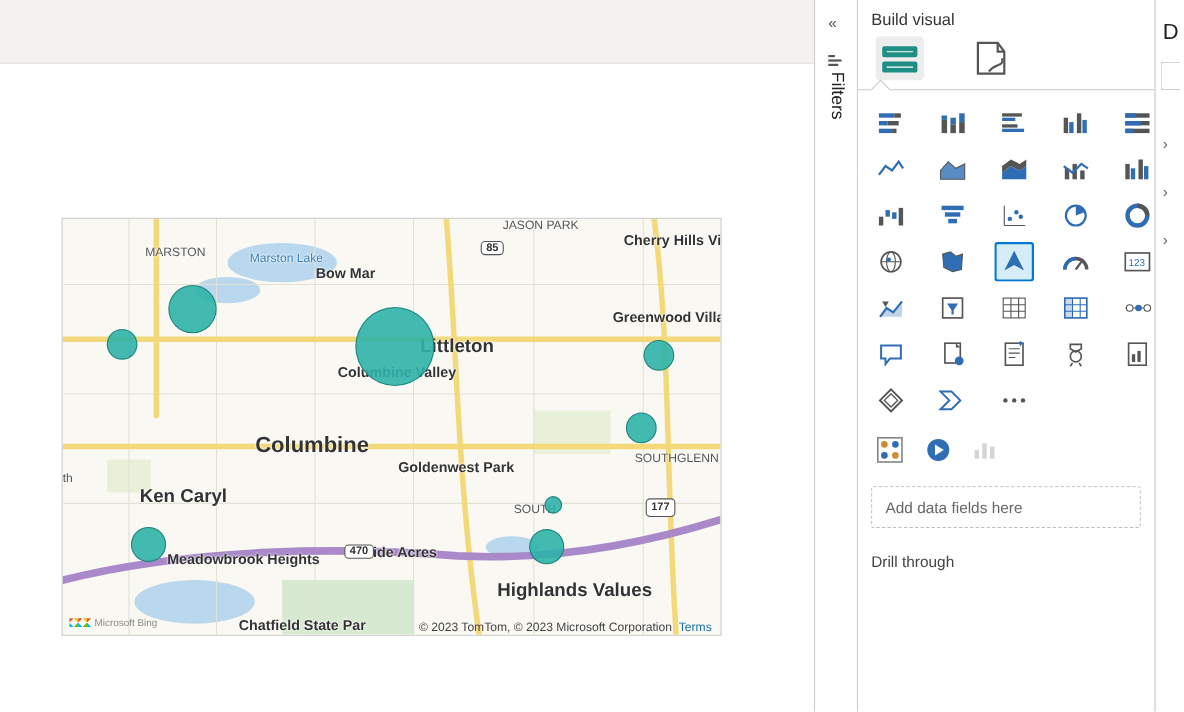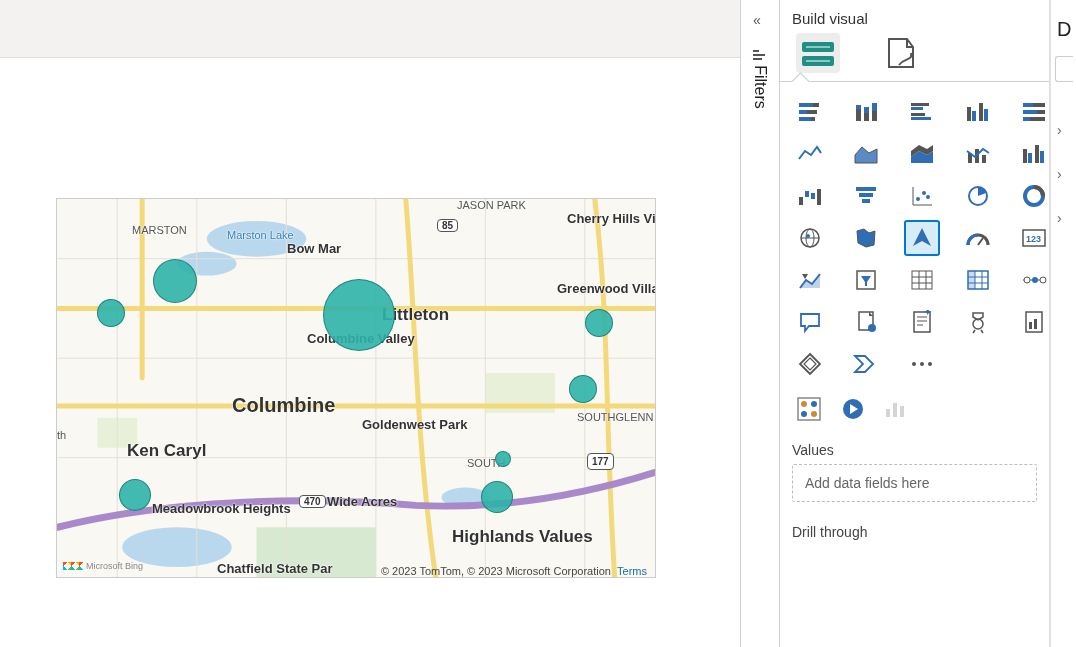--- a/index.html
+++ b/index.html
@@ -32,21 +32,21 @@
   .viz-header { display:flex; justify-content:space-between; align-items:center; margin-bottom:12px; }
   .viz-title { font-size:20px; color:#222; }
   .viz-expand { font-size:16px; color:#555; cursor:pointer; }
   .viz-subtitle { font-size:15px; color:#333; margin-bottom:6px; }
   .viz-tabs { display:flex; gap:40px; margin-bottom:8px; padding-left:4px; }
   .viz-tab { width:44px; height:40px; display:flex; align-items:center; justify-content:center; cursor:pointer; border-radius:4px; }
   .viz-tab.selected { background:#ededed; }
   .viz-divider { height:1px; background:#ccc; margin:2px -12px 12px -12px; position:relative; }
   .viz-divider::before { content:''; position:absolute; left:14px; top:-6px; width:12px; height:12px; background:#fff; border-left:1px solid #ccc; border-top:1px solid #ccc; transform:rotate(45deg); }
 
-  .viz-gallery { display:grid; grid-template-columns:repeat(6, 36px); gap:6px 20px; margin-bottom:10px;font-weight:bold; }
+  .viz-gallery { display:grid; grid-template-columns:repeat(6, 36px); gap:6px 20px; margin-bottom:10px; }
   .viz-item { width:36px; height:36px; display:flex; align-items:center; justify-content:center; cursor:pointer; border-radius:3px; }
   .viz-item.selected { background:#d6ecf7; box-shadow: inset 0 0 0 2px #0078d4; }
 
   .viz-extras { display:flex; gap:10px; margin-top:6px; margin-bottom:16px; align-items:center; }
   .viz-extras .viz-item { width:34px; height:34px; }
 
   .field-section { margin-top:6px; }
   .field-label { font-size:14px; color:#444; margin-bottom:6px; }
   .field-well { border:1px dashed #bdbdbd; border-radius:2px; padding:10px 12px; font-size:14px; color:#666; background:#fff; }
 
@@ -131,21 +131,21 @@
         <div class="bubble" style="left: 118px; top: 82px; width: 44px; height: 44px;"></div>
         <div class="bubble" style="left: 302px; top: 116px; width: 72px; height: 72px;"></div>
         <div class="bubble" style="left: 54px; top: 114px; width: 28px; height: 28px;"></div>
         <div class="bubble" style="left: 542px; top: 124px; width: 28px; height: 28px;"></div>
         <div class="bubble" style="left: 526px; top: 190px; width: 28px; height: 28px;"></div>
         <div class="bubble" style="left: 446px; top: 260px; width: 16px; height: 16px;"></div>
         <div class="bubble" style="left: 440px; top: 298px; width: 32px; height: 32px;"></div>
         <div class="bubble" style="left: 78px; top: 296px; width: 32px; height: 32px;"></div>
         <div style="position: absolute; left: 380px; top: 20px; background: rgb(255, 255, 255); border: 1.5px solid rgb(85, 85, 85); border-radius: 4px; padding: 0px 4px; font-size: 10px; font-weight: 600; color: rgb(51, 51, 51);">85</div>
         <div style="position: absolute; left: 530px; top: 254px; background: rgb(255, 255, 255); border: 1.5px solid rgb(85, 85, 85); border-radius: 4px; padding: 2px 4px; font-size: 10px; font-weight: 600; color: rgb(51, 51, 51);">177</div>
-        <div style="position: absolute; left: 242px; top: 296px; background: rgb(255, 255, 255); border: 1.5px solid rgb(85, 85, 85); border-radius: 4px; padding: 0px 4px; font-size: 10px; font-weight: 600; color: rgb(51, 51, 51);">470</div>
+        <div style="position: absolute; left: 256px; top: 296px; background: rgb(255, 255, 255); border: 1.5px solid rgb(85, 85, 85); border-radius: 4px; padding: 0px 4px; font-size: 10px; font-weight: 600; color: rgb(51, 51, 51);">470</div>
       </div>
     <div class="attr-logo">
         <span>Microsoft Bing</span>
       </div>
     <div class="attr-text">
       <span>© 2023 TomTom, © 2023 Microsoft Corporation</span>&nbsp;&nbsp;<a>Terms</a>
     </div>
   </div>
 </div>
 
@@ -494,21 +494,20 @@
     <div class="viz-item" style="opacity:.35">
       <svg width="26" height="20">
           <rect x="2" y="10" width="4" height="8" fill="#888"></rect>
           <rect x="9" y="4" width="4" height="14" fill="#888"></rect>
           <rect x="16" y="7" width="4" height="11" fill="#888"></rect>
         </svg>
     </div>
   </div>
 
   <div class="field-section">
-    <div class="field-label">Values</div>
     <div class="field-well">Add data fields here</div>
   </div>
 
   <div class="drill-label">Drill through</div>
 </div>
 
 <div class="right-edge">
   <div class="edge-letter">D</div>
   <div class="edge-box"></div>
   <div class="edge-caret" style="top:122px">›</div>

